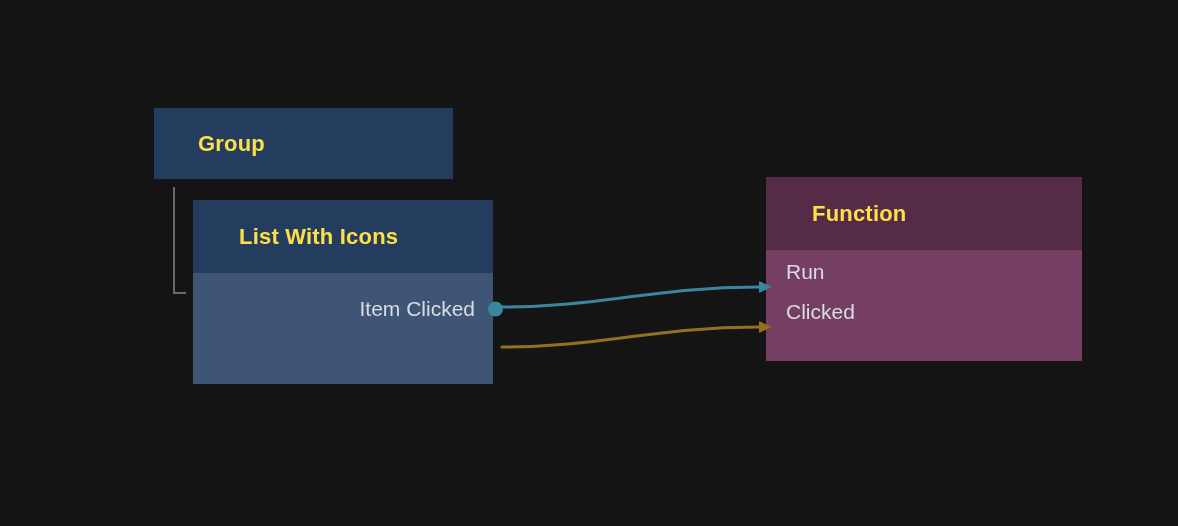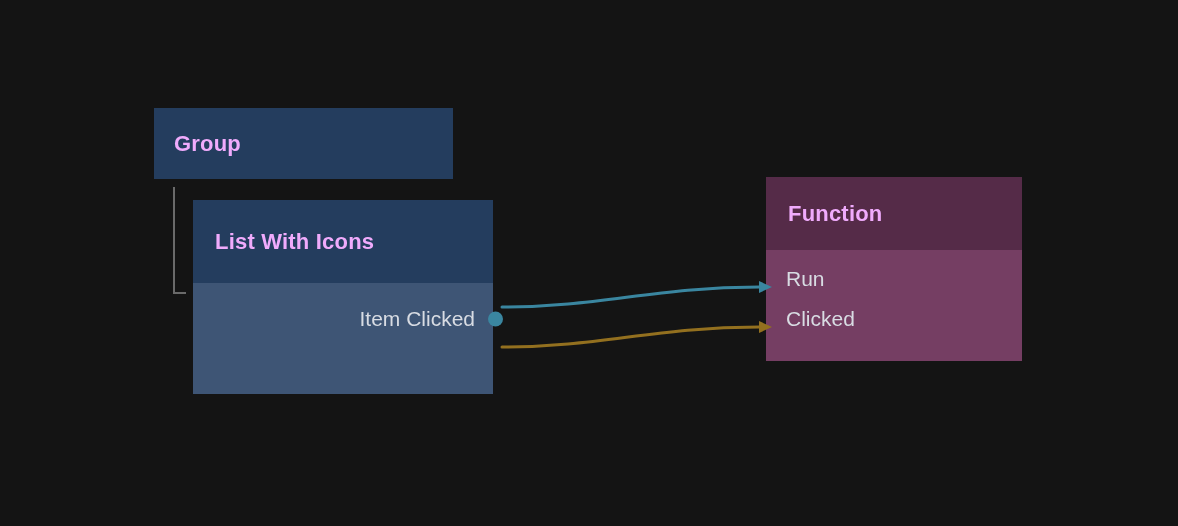--- a/index.html
+++ b/index.html
@@ -16,33 +16,34 @@
     position: absolute;
     left: 0; top: 0;
     z-index: 2;
     pointer-events: none;
   }
   .edge { fill: none; stroke-width: 3; stroke-linecap: round; }
   .bracket { fill: none; stroke-width: 2; }
   .node { position: absolute; z-index: 1; }
   .group-node  { left: 154px; top: 108px; width: 299px; height: 71px; display: flex; align-items: center; }
   .list-node   { left: 193px; top: 200px; width: 300px; }
-  .function-node { left: 766px; top: 177px; width: 256px; }
-  .node-header { height: 83px; display: flex; align-items: center; }
+  .function-node { left: 766px; top: 177px; width: 316px; }
+  .node-header { height: 73px; display: flex; align-items: center; }
   .function-node .node-header { height: 73px; }
   .node-title {
     padding-left: 22px;
     font-size: 22px;
     font-weight: 600;
-    color: #f0abfc;
+    color: #fde047;
     letter-spacing: 0.2px;
+    margin-left: 24px;
   }
   .group-node .node-title { padding-left: 20px; }
   .node-body { height: 111px; padding-top: 16px; }
-  .function-node .node-body { padding-top: 9px; }
+  .function-node .node-body { padding-top: 2px; }
   .port-row { height: 40px; display: flex; align-items: center; position: relative; padding-left: 28px; }
   .port-row.out { justify-content: flex-end; padding-right: 18px; }
   .port-row.in  { padding-left: 20px; }
   .port-label { font-size: 21px; font-weight: 400; color: #d8dce3; }
   .port-dot {
     position: absolute;
     right: -10px;
     top: 50%;
     transform: translateY(-50%);
     width: 15px;

